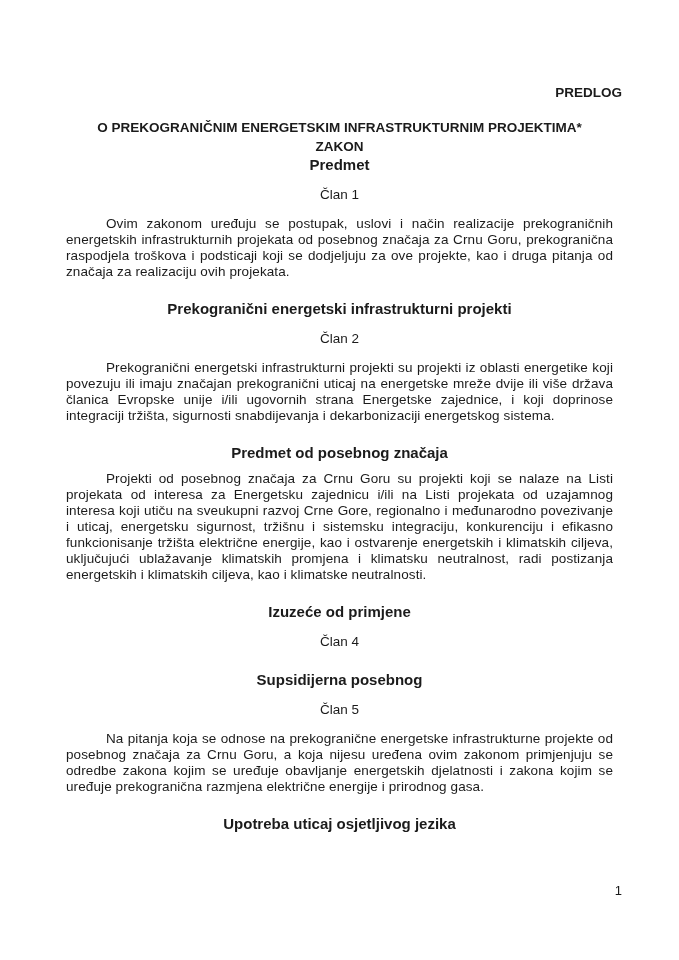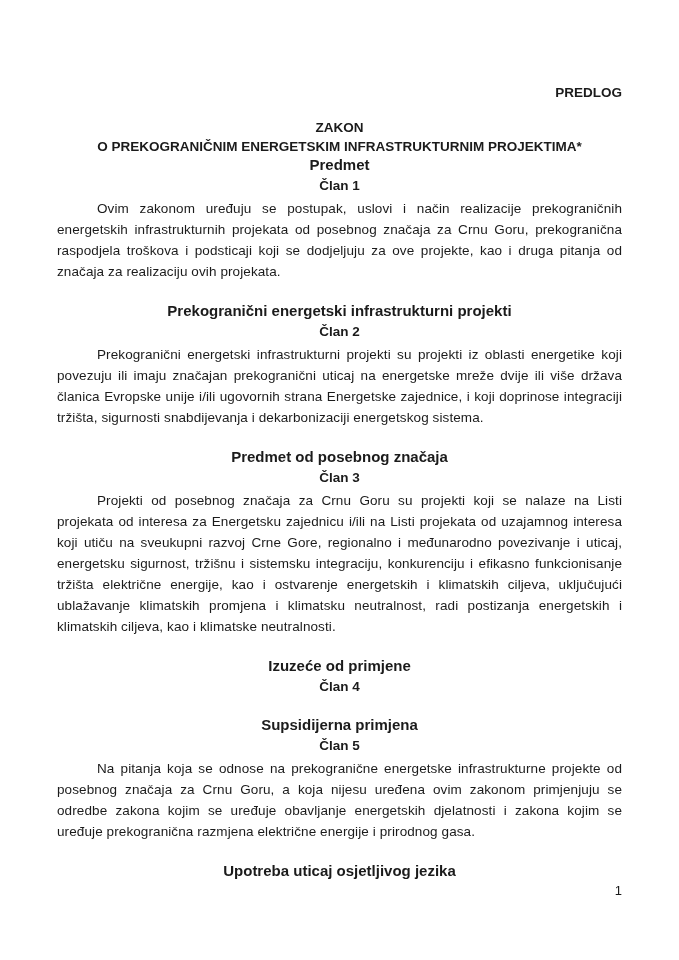--- a/index.html
+++ b/index.html
@@ -49,77 +49,76 @@
     font-weight: bold;
     font-size: 15px;
     line-height: 18px;
     margin: 20px 0 0 0;
   }
   .section-heading.first {
     margin-top: 0;
   }
   .article-number {
     text-align: center;
-    font-weight: bold;
+    font-weight: normal;
     font-size: 13.5px;
     line-height: 18px;
-    margin: 3px;
+    margin: 12px;
   }
   .article-body {
     font-size: 13.5px;
-    line-height: 21px;
+    line-height: 16px;
     text-align: justify;
     text-indent: 40px;
-    margin: 0;
+    margin: 9px;
     letter-spacing: 0.1px;
   }
   .page-number {
     position: absolute;
     right: 57px;
     bottom: 62px;
     font-size: 13px;
     line-height: 14px;
   }
 </style>
 </head>
 <body>
 
 <div class="page">
 
   <p class="predlog">PREDLOG</p>
 
+  <p class="doc-title">O PREKOGRANIČNIM ENERGETSKIM INFRASTRUKTURNIM PROJEKTIMA*</p>
   <p class="doc-title">ZAKON</p>
-  <p class="doc-title">O PREKOGRANIČNIM ENERGETSKIM INFRASTRUKTURNIM PROJEKTIMA*</p>
 
 
   <div>
     <p class="section-heading first">Predmet</p>
     <p class="article-number">Član 1</p>
     <p class="article-body">Ovim zakonom uređuju se postupak, uslovi i način realizacije prekograničnih energetskih infrastrukturnih projekata od posebnog značaja za Crnu Goru, prekogranična raspodjela troškova i podsticaji koji se dodjeljuju za ove projekte, kao i druga pitanja od značaja za realizaciju ovih projekata.</p>
   </div>
 
   <div>
     <p class="section-heading">Prekogranični energetski infrastrukturni projekti</p>
     <p class="article-number">Član 2</p>
     <p class="article-body">Prekogranični energetski infrastrukturni projekti su projekti iz oblasti energetike koji povezuju ili imaju značajan prekogranični uticaj na energetske mreže dvije ili više država članica Evropske unije i/ili ugovornih strana Energetske zajednice, i koji doprinose integraciji tržišta, sigurnosti snabdijevanja i dekarbonizaciji energetskog sistema.</p>
   </div>
 
   <div>
     <p class="section-heading">Predmet od posebnog značaja</p>
-    <p class="article-number">Član 3</p>
     <p class="article-body">Projekti od posebnog značaja za Crnu Goru su projekti koji se nalaze na Listi projekata od interesa za Energetsku zajednicu i/ili na Listi projekata od uzajamnog interesa koji utiču na sveukupni razvoj Crne Gore, regionalno i međunarodno povezivanje i uticaj, energetsku sigurnost, tržišnu i sistemsku integraciju, konkurenciju i efikasno funkcionisanje tržišta električne energije, kao i ostvarenje energetskih i klimatskih ciljeva, uključujući ublažavanje klimatskih promjena i klimatsku neutralnost, radi postizanja energetskih i klimatskih ciljeva, kao i klimatske neutralnosti.</p>
   </div>
 
   <div>
     <p class="section-heading">Izuzeće od primjene</p>
     <p class="article-number">Član 4</p>
   </div>
 
   <div>
-    <p class="section-heading">Supsidijerna primjena</p>
+    <p class="section-heading">Supsidijerna posebnog</p>
     <p class="article-number">Član 5</p>
     <p class="article-body">Na pitanja koja se odnose na prekogranične energetske infrastrukturne projekte od posebnog značaja za Crnu Goru, a koja nijesu uređena ovim zakonom primjenjuju se odredbe zakona kojim se uređuje obavljanje energetskih djelatnosti i zakona kojim se uređuje prekogranična razmjena električne energije i prirodnog gasa.</p>
   </div>
 
   <div>
     <p class="section-heading">Upotreba uticaj osjetljivog jezika</p>
   </div>
 
   <div class="page-number">1</div>
 

